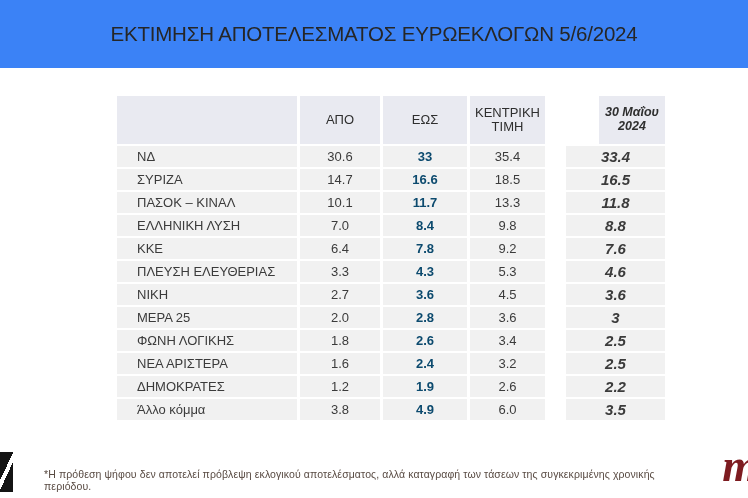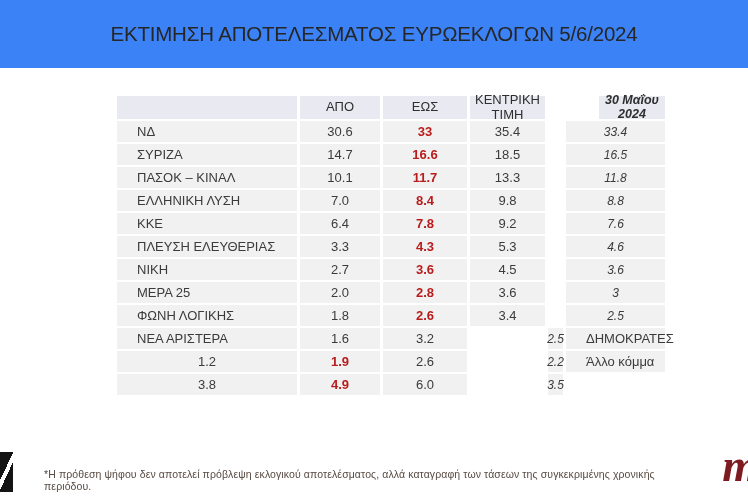--- a/index.html
+++ b/index.html
@@ -19,26 +19,26 @@
   .poll-table{
     position:absolute;left:117px;top:96px;
     display:grid;
     grid-template-columns:180px 80px 84px 75px 15px 99px;
     column-gap:3px;row-gap:2px;
   }
   .hcell,.cell{
     display:flex;align-items:center;justify-content:center;
     font-size:13px;color:#3b3b3b;box-sizing:border-box;
   }
-  .hcell{height:23px;background:#E9EAF1;color:#2f2f2f;text-align:center;line-height:1.1;}
+  .hcell{height:48px;background:#E9EAF1;color:#2f2f2f;text-align:center;line-height:1.1;}
   .cell{height:21px;background:#F1F1F1;}
   .spacer{background:transparent !important;}
   .party{justify-content:flex-start;padding-left:20px;text-align:left;}
-  .central{font-weight:700;color:#b91c1c;}
-  .prev{font-style:italic;font-size:12px;}
+  .central{font-weight:700;color:#0c4a6e;}
+  .prev{font-style:italic;font-size:15px;font-weight:bold;}
   .hprev{font-style:italic;font-weight:700;font-size:12.5px;margin-left:33px;}
   .footnote{
     position:absolute;left:44px;top:468px;right:56px;
     font-size:10.5px;color:#584a42;letter-spacing:0.1px;
   }
   .corner-badge{
     position:absolute;left:0;top:452px;width:13px;height:40px;
     background:linear-gradient(115deg,#141414 42%,#ffffff 42%,#ffffff 56%,#141414 56%);
   }
   .metron-logo{
@@ -120,20 +120,21 @@
 
   <div class="cell party">ΦΩΝΗ ΛΟΓΙΚΗΣ</div>
   <div class="cell">1.8</div>
   <div class="cell central">2.6</div>
   <div class="cell">3.4</div>
   <div class="spacer"></div>
   <div class="cell prev">2.5</div>
 
   <div class="cell party">ΝΕΑ ΑΡΙΣΤΕΡΑ</div>
   <div class="cell">1.6</div>
+  <div class="cell central">2.4</div>
   <div class="cell">3.2</div>
   <div class="spacer"></div>
   <div class="cell prev">2.5</div>
 
   <div class="cell party">ΔΗΜΟΚΡΑΤΕΣ</div>
   <div class="cell">1.2</div>
   <div class="cell central">1.9</div>
   <div class="cell">2.6</div>
   <div class="spacer"></div>
   <div class="cell prev">2.2</div>

